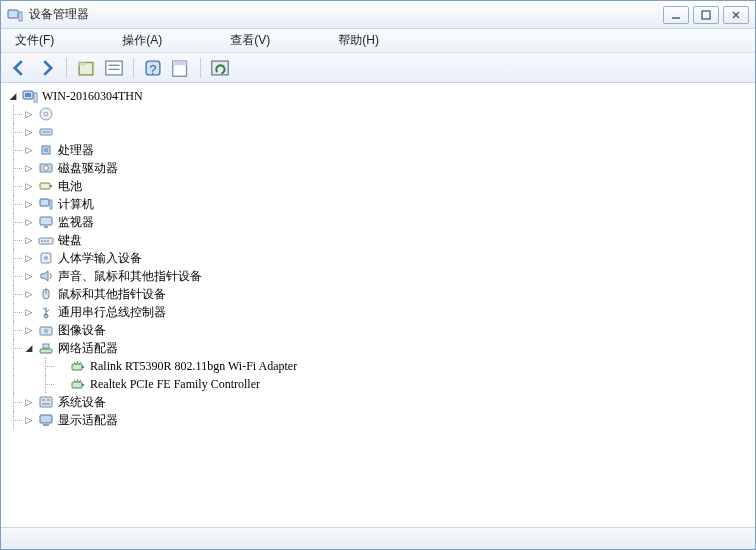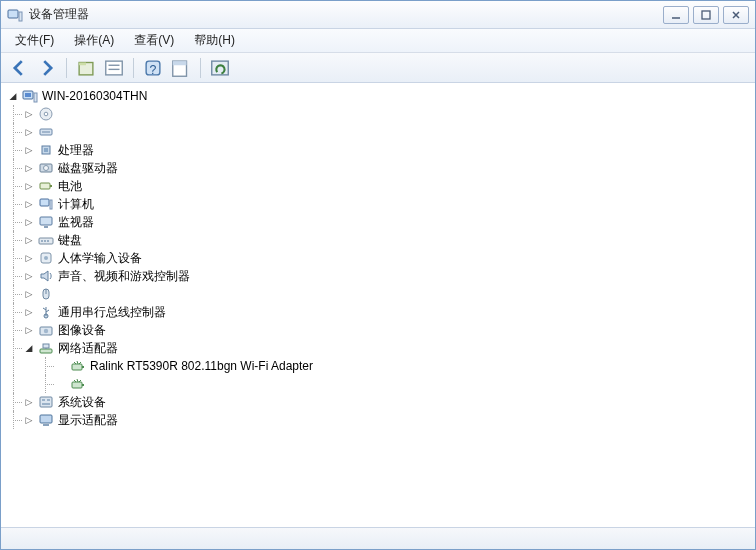--- a/index.html
+++ b/index.html
@@ -3,34 +3,34 @@
   <meta charset="utf-8">
   <style>
     * { box-sizing: border-box; margin: 0; padding: 0; }
     body { font-family: "Microsoft YaHei", "Segoe UI", Tahoma, sans-serif; font-size: 12px; background: #fff; }
     .window { width: 756px; height: 550px; border: 1px solid #7a9fc9; background: #fff; display: flex; flex-direction: column; box-shadow: 0 0 6px rgba(0,0,0,0.15); }
     .titlebar { height: 28px; background: linear-gradient(#fdfdfe,#eaf0f8); display: flex; align-items: center; padding: 0 6px; border-bottom: 1px solid #c9d4e4; }
     .titlebar .ticon { width: 16px; height: 16px; margin-right: 6px; }
     .titlebar .title { flex: 1; font-size: 12px; color: #222; }
     .winbtns { display: flex; gap: 4px; }
     .winbtn { width: 26px; height: 18px; border: 1px solid #9aaecb; border-radius: 2px; background: linear-gradient(#fdfdfe,#e8eef7); display: flex; align-items: center; justify-content: center; font-size: 11px; color: #4a5b76; cursor: pointer; }
-    .menubar { height: 24px; display: flex; align-items: stretch; padding: 0 4px; background: linear-gradient(#f9fbfe,#eef3fa); border-bottom: 1px solid #d6dde8; }
+    .menubar { height: 24px; display: flex; align-items: stretch; padding: 0 4px; background: linear-gradient(#f9fbfe,#eef3fa); border-bottom: 1px solid #d6dde8; gap: 48px; }
     .menuitem { padding: 0 10px; display: flex; align-items: center; color: #222; cursor: pointer; }
     .toolbar { height: 30px; display: flex; align-items: center; gap: 4px; padding: 0 6px; background: linear-gradient(#f7f9fc,#e9eff7); border-bottom: 1px solid #c9d4e4; }
     .tbtn { width: 24px; height: 22px; border: 1px solid transparent; border-radius: 2px; display: flex; align-items: center; justify-content: center; cursor: pointer; }
     .sep { width: 1px; height: 20px; background: #c3ceda; margin: 0 3px; }
     .content { flex: 1; overflow: auto; padding: 4px 2px; background: #fff; }
     .statusbar { height: 22px; border-top: 1px solid #c9d4e4; background: linear-gradient(#f6f8fb,#e8eef6); }
     .tree ul { list-style: none; padding-left: 0; }
     .tree li { position: relative; }
     .node { display: flex; align-items: center; height: 18px; padding: 0 2px; white-space: nowrap; }
     .toggle { width: 12px; height: 12px; margin-right: 3px; display: flex; align-items: center; justify-content: center; cursor: pointer; color: #5a5a5a; font-size: 9px; }
     .toggle.empty { visibility: hidden; }
     .nicon { width: 16px; height: 16px; margin-right: 4px; flex-shrink: 0; }
-    .nlabel { color: #000; }
+    .nlabel { color: #000; font-family: Liberation Serif, serif; }
     .lvl1 > li > .node { padding-left: 4px; }
     .lvl2 > li > .node { padding-left: 20px; }
     .lvl3 > li > .node { padding-left: 52px; }
     .lvl2 > li { position: relative; }
     .lvl2 > li::before { content: ""; position: absolute; left: 10px; top: 0; bottom: 0; border-left: 1px dotted #a9a9a9; }
     .lvl2 > li > .node::before { content: ""; position: absolute; left: 10px; top: 9px; width: 9px; border-top: 1px dotted #a9a9a9; }
     .lvl3 > li { position: relative; text-align: right; }
     .lvl3 > li::before { content: ""; position: absolute; left: 42px; top: 0; bottom: 0; border-left: 1px dotted #a9a9a9; }
     .lvl3 > li > .node::before { content: ""; position: absolute; left: 42px; top: 9px; width: 9px; border-top: 1px dotted #a9a9a9; }
     .lvl3 > li::after { content: ""; position: absolute; left: 10px; top: 0; bottom: 0; border-left: 1px dotted #a9a9a9; }
@@ -247,32 +247,33 @@
               </li>
               <li>
                 <div class="node">
                   <span class="toggle">▷</span>
                   <span class="nicon">
                     <svg viewBox="0 0 16 16">
                       <path d="M3 6h3l4-3v10l-4-3H3z" fill="#cfdceb" stroke="#62809f"></path>
                       <path d="M12 5c1.5 1.5 1.5 4.5 0 6" fill="none" stroke="#62809f"></path>
                     </svg>
                   </span>
-                  <span class="nlabel">声音、视频和游戏控制器</span>
+                  <span class="nlabel">声音、鼠标和其他指针设备</span>
                 </div>
               </li>
               <li>
                 <div class="node">
                   <span class="toggle">▷</span>
                   <span class="nicon">
                     <svg viewBox="0 0 16 16">
                       <rect x="5" y="3" width="6" height="10" rx="3" fill="#dbe5ef" stroke="#6e88a2"></rect>
                       <line x1="8" y1="3" x2="8" y2="8" stroke="#6e88a2"></line>
                     </svg>
                   </span>
+                  <span class="nlabel">鼠标和其他指针设备</span>
                 </div>
               </li>
               <li>
                 <div class="node">
                   <span class="toggle">▷</span>
                   <span class="nicon">
                     <svg viewBox="0 0 16 16">
                       <circle cx="8" cy="12" r="2" fill="#c7d8e9" stroke="#5f7d9b"></circle>
                       <path d="M8 12V3M8 6l-3-2M8 8l3-2" fill="none" stroke="#5f7d9b"></path>
                     </svg>
@@ -321,20 +322,21 @@
                   <li>
                     <div class="node">
                       <span class="toggle empty">▷</span>
                       <span class="nicon">
                         <svg viewBox="0 0 16 16">
                           <rect x="2" y="6" width="10" height="6" rx="1" fill="#cfe6d0" stroke="#4c8c50"></rect>
                           <rect x="12" y="8" width="2" height="2" fill="#4c8c50"></rect>
                           <path d="M4 4l2 2M7 3l1 3M11 4l-2 2" stroke="#4c8c50" fill="none"></path>
                         </svg>
                       </span>
+                      <span class="nlabel">Realtek PCIe FE Family Controller</span>
                     </div>
                   </li>
                 </ul>
               </li>
               <li>
                 <div class="node">
                   <span class="toggle">▷</span>
                   <span class="nicon">
                     <svg viewBox="0 0 16 16">
                       <rect x="2" y="3" width="12" height="10" rx="1" fill="#dbe5ef" stroke="#6e88a2"></rect>

